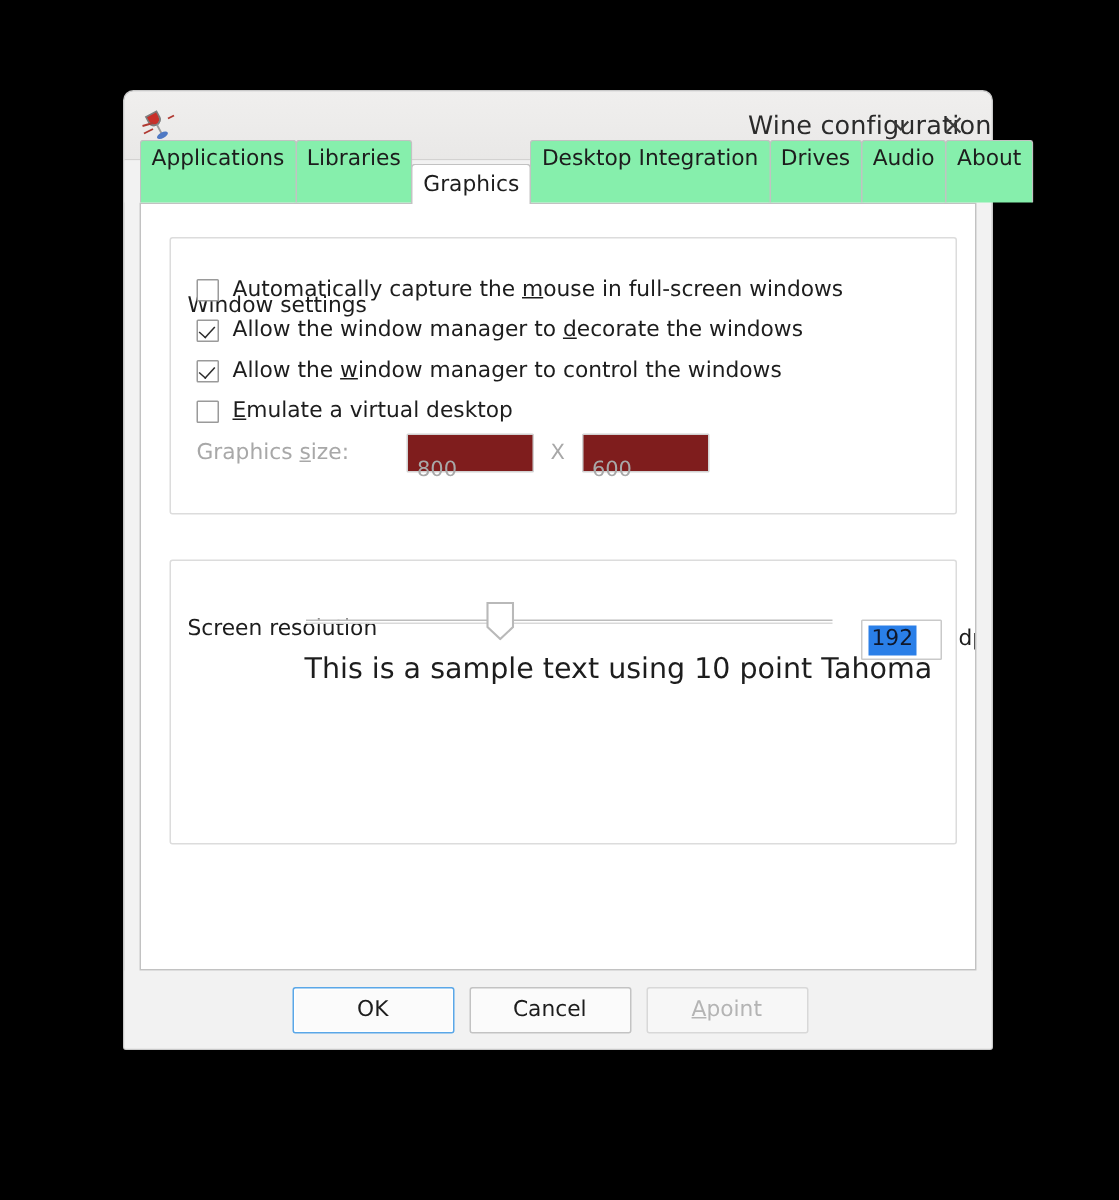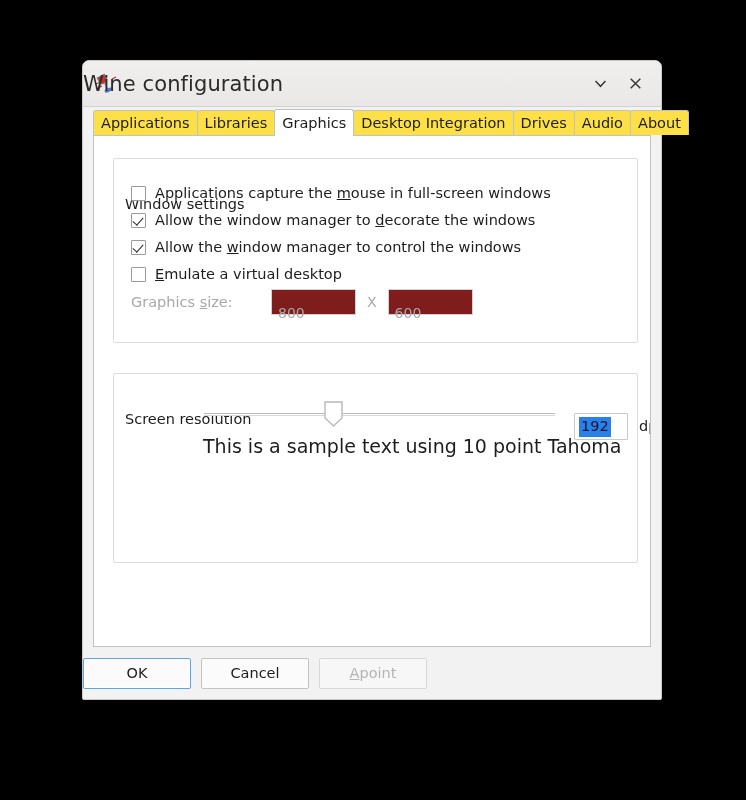--- a/index.html
+++ b/index.html
@@ -46,22 +46,22 @@
     width: 26px;
     height: 26px;
     margin-left: 9px;
     position: relative;
     flex: 0 0 auto;
   }
   .title-text {
     position: absolute;
     left: 0;
     right: 0;
-    text-align: left;
-    font-size: 21px;
+    text-align: right;
+    font-size: 17px;
     color: #2b2b2b;
     letter-spacing: .1px;
     pointer-events: none;
   }
   .win-controls {
     margin-left: auto;
     display: flex;
     align-items: center;
     gap: 5px;
     padding-right: 11px;
@@ -83,26 +83,26 @@
     min-height: 28px;
     display: flex;
     align-items: flex-end;
     padding: 0 0 0 10px;
     background: #f2f2f2;
     position: relative;
     z-index: 3;
     box-sizing: border-box;
   }
   .tab {
-    height: 25px;
+    height: 42px;
     line-height: 24px;
     padding: 0 7px;
     font-size: 14.5px;
     color: #1d1d1d;
-    background: #fde047;
+    background: #86efac;
     border: 1px solid #c2c2c2;
     border-bottom: none;
     border-radius: 3px 3px 0 0;
     margin-right: -1px;
     box-sizing: border-box;
     cursor: default;
     white-space: nowrap;
   }
   .tab.active {
     background: #ffffff;
@@ -289,21 +289,21 @@
     font-size: 14.5px;
     color: #1d1d1d;
   }
 
   
   .buttonbar {
     height: 52px;
     min-height: 52px;
     display: flex;
     align-items: center;
-    justify-content: flex-start;
+    justify-content: center;
     padding-right: 11px;
     gap: 10px;
     background: #f2f2f2;
     box-sizing: border-box;
   }
   .btn {
     width: 108px;
     height: 31px;
     border: 1px solid #c3c3c3;
     background: #fbfbfb;
@@ -371,21 +371,21 @@
     <div class="tab">About</div>
   </div>
 
   <div class="panel">
 
     <div class="group" id="group-window-settings">
       <div class="group-title">Window settings</div>
 
       <div class="check-row" style="top:26px">
         <div class="checkbox"></div>
-        <div class="check-label"><span>Applications capture the </span><span class="acc">m</span><span>ouse in full-screen windows</span></div>
+        <div class="check-label"><span>Automatically capture the </span><span class="acc">m</span><span>ouse in full-screen windows</span></div>
       </div>
 
       <div class="check-row" style="top:53px">
         <div class="checkbox checked"></div>
         <div class="check-label"><span>Allow the window manager to </span><span class="acc">d</span><span>ecorate the windows</span></div>
       </div>
 
       <div class="check-row" style="top:80px">
         <div class="checkbox checked"></div>
         <div class="check-label"><span>Allow the </span><span class="acc">w</span><span>indow manager to control the windows</span></div>

